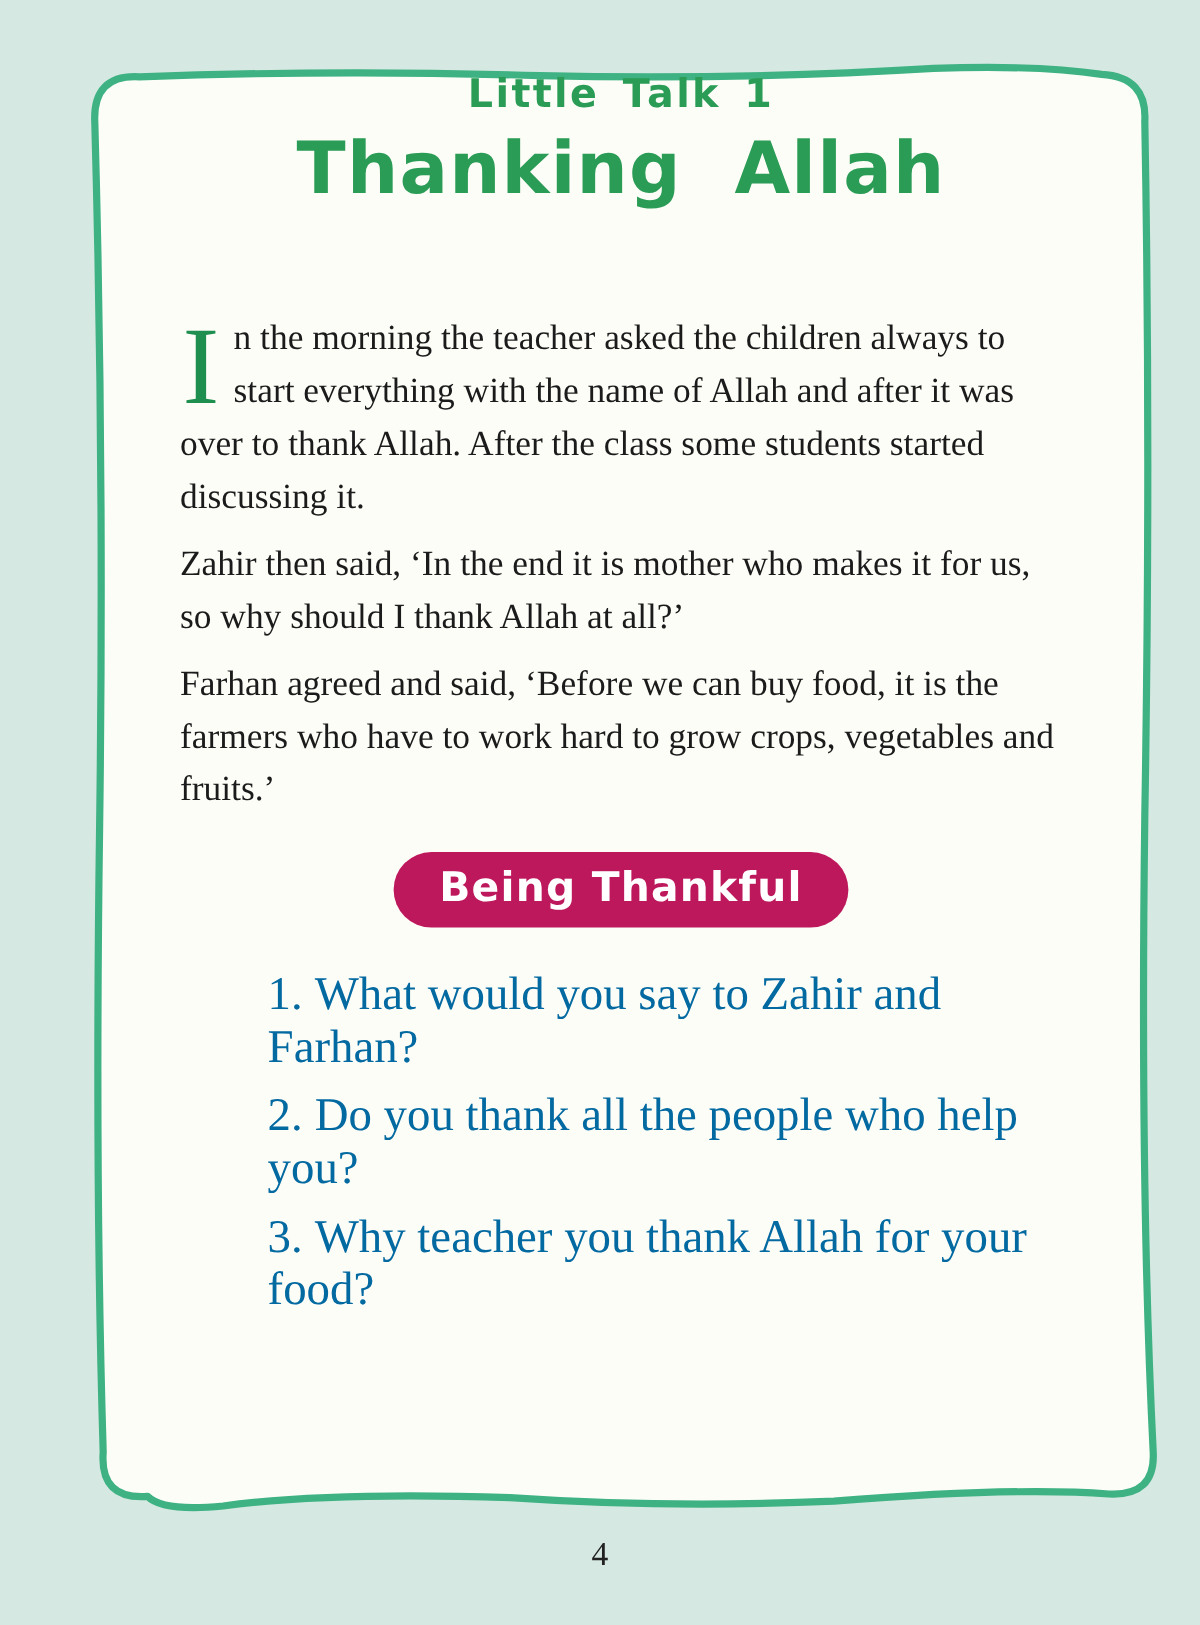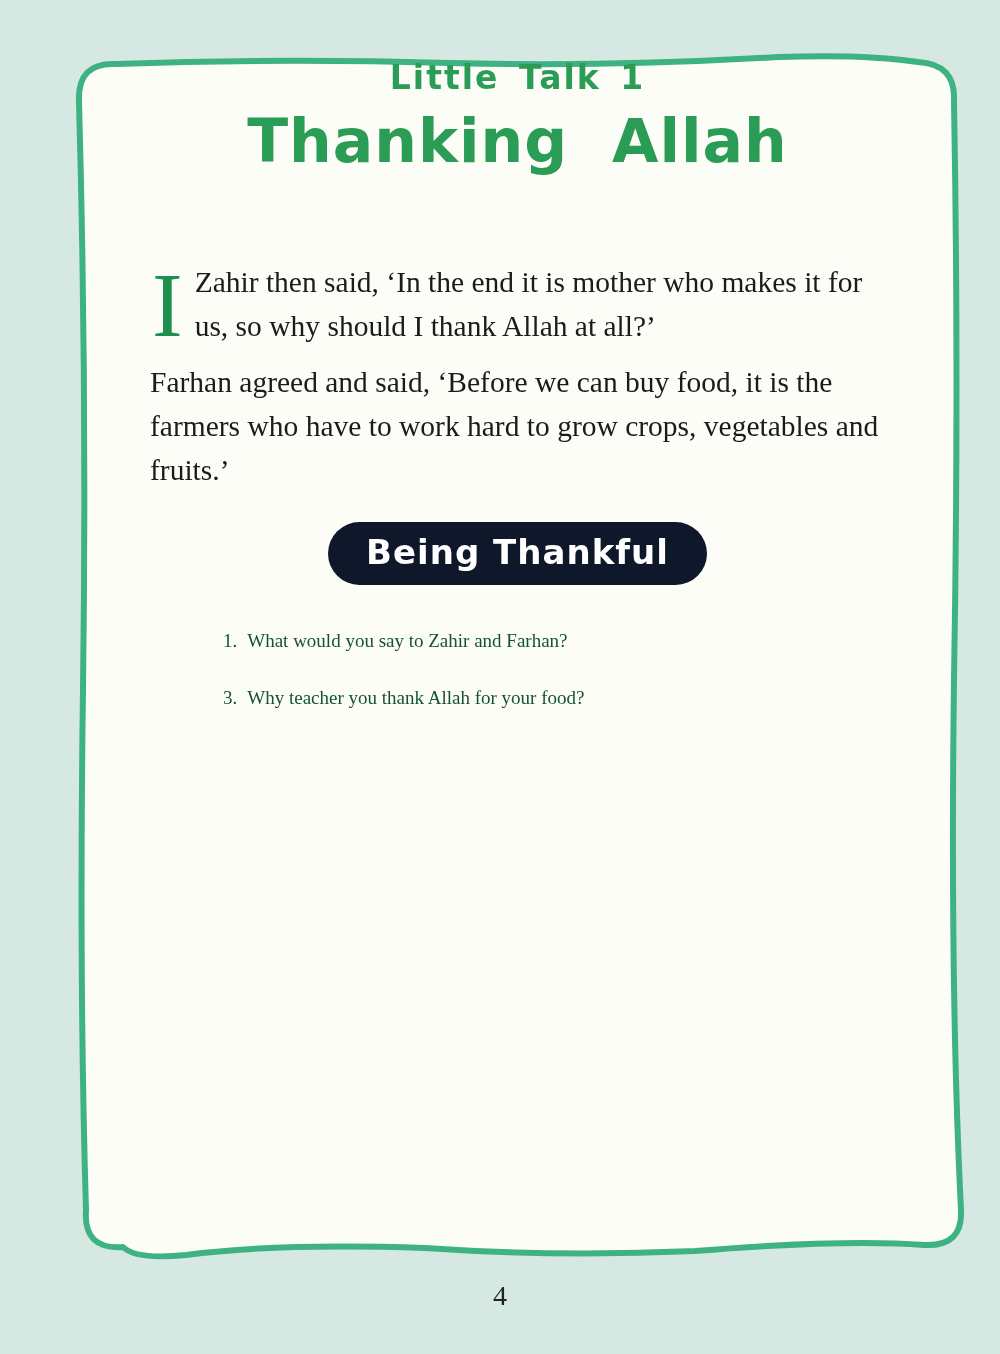--- a/index.html
+++ b/index.html
@@ -69,37 +69,37 @@
     line-height: 82px;
     height: 84px;
     margin: 4px 12px 0 2px;
   }
   .badge-row {
     text-align: center;
     margin-top: 30px;
   }
   .badge {
     display: inline-block;
-    background: #0f172a;
+    background: #be185d;
     color: #ffffff;
     font-family: "DejaVu Sans", sans-serif;
     font-weight: bold;
     font-size: 34px;
     line-height: 42px;
     padding: 9px 38px 12px 38px;
     border-radius: 32px;
     letter-spacing: 1px;
   }
   .questions {
     margin: 34px 0 0 73px;
   }
   .question {
-    font-size: 19px;
+    font-size: 39px;
     line-height: 44px;
-    color: #14532d;
+    color: #0369a1;
     margin-bottom: 13px;
   }
   .q-num {
     margin-right: 10px;
   }
   .page-number {
     position: absolute;
     left: 0;
     right: 0;
     top: 1280px;
@@ -133,34 +133,37 @@
 </svg>
 
 <div class="content">
 
   <div class="kicker">Little Talk 1</div>
 
   <h1 class="title">Thanking Allah</h1>
 
   <div class="body-text">
     <p class="para">
-      <span class="dropcap">I</span>
+      <span class="dropcap">I</span><span>n the morning the teacher asked the children always to start everything with the name of Allah and after it was over to thank Allah. After the class some students started discussing it.</span>
     </p>
     <p class="para">Zahir then said, ‘In the end it is mother who makes it for us, so why should I thank Allah at all?’</p>
     <p class="para">Farhan agreed and said, ‘Before we can buy food, it is the farmers who have to work hard to grow crops, vegetables and fruits.’</p>
   </div>
 
   <div class="badge-row">
     <span class="badge">Being Thankful</span>
   </div>
 
   <div class="questions">
     <div class="question">
       <span class="q-num">1.</span><span>What would you say to Zahir and Farhan?</span>
     </div>
     <div class="question">
+      <span class="q-num">2.</span><span>Do you thank all the people who help you?</span>
+    </div>
+    <div class="question">
       <span class="q-num">3.</span><span>Why teacher you thank Allah for your food?</span>
     </div>
   </div>
 
 </div>
 
 <div class="page-number">4</div>
 
 </body></html>

